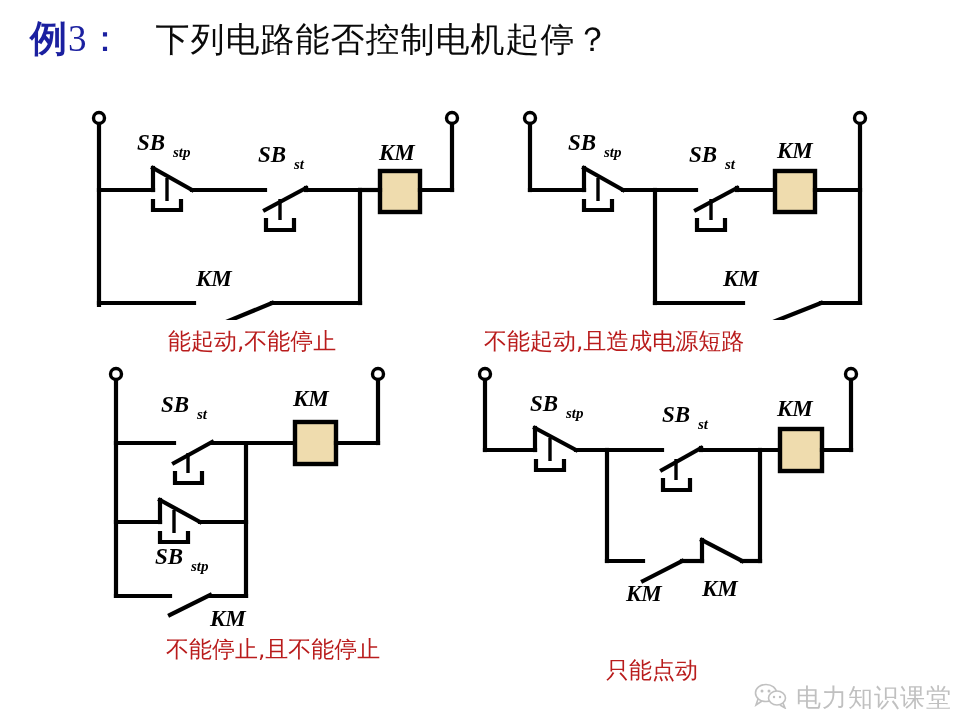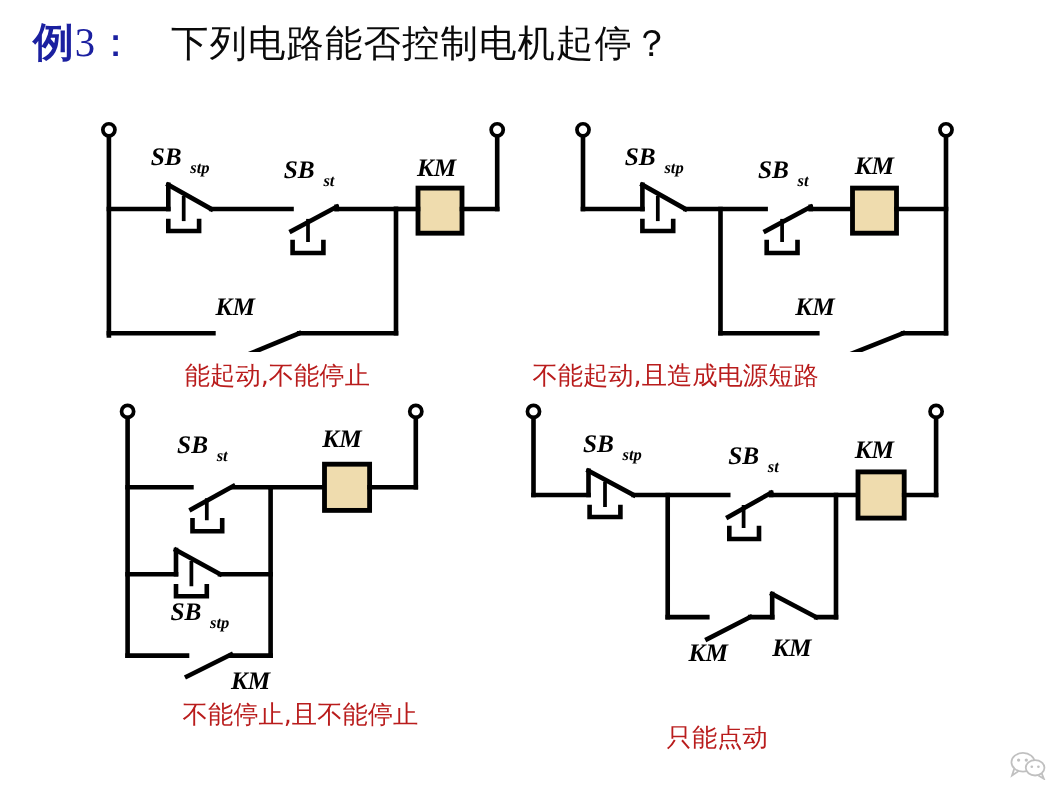--- a/index.html
+++ b/index.html
@@ -306,13 +306,14 @@
       <ellipse cx="12" cy="10" rx="10.5" ry="8.5" fill="none" stroke="#6b6b6b" stroke-width="1.6"></ellipse>
       <path d="M4,16 L2,22 L8,18" fill="none" stroke="#6b6b6b" stroke-width="1.6"></path>
       <circle cx="8" cy="8" r="1.5" fill="#6b6b6b"></circle>
       <circle cx="15" cy="8" r="1.5" fill="#6b6b6b"></circle>
       <ellipse cx="23" cy="15" rx="8.5" ry="7" fill="#ffffff" stroke="#6b6b6b" stroke-width="1.6"></ellipse>
       <path d="M29,20 L31,25 L26,22" fill="none" stroke="#6b6b6b" stroke-width="1.6"></path>
       <circle cx="20" cy="14" r="1.2" fill="#6b6b6b"></circle>
       <circle cx="26" cy="14" r="1.2" fill="#6b6b6b"></circle>
     </svg>
   </span>
+  <span class="wm-text">电力知识课堂</span>
 </div>
 
 </body></html>

